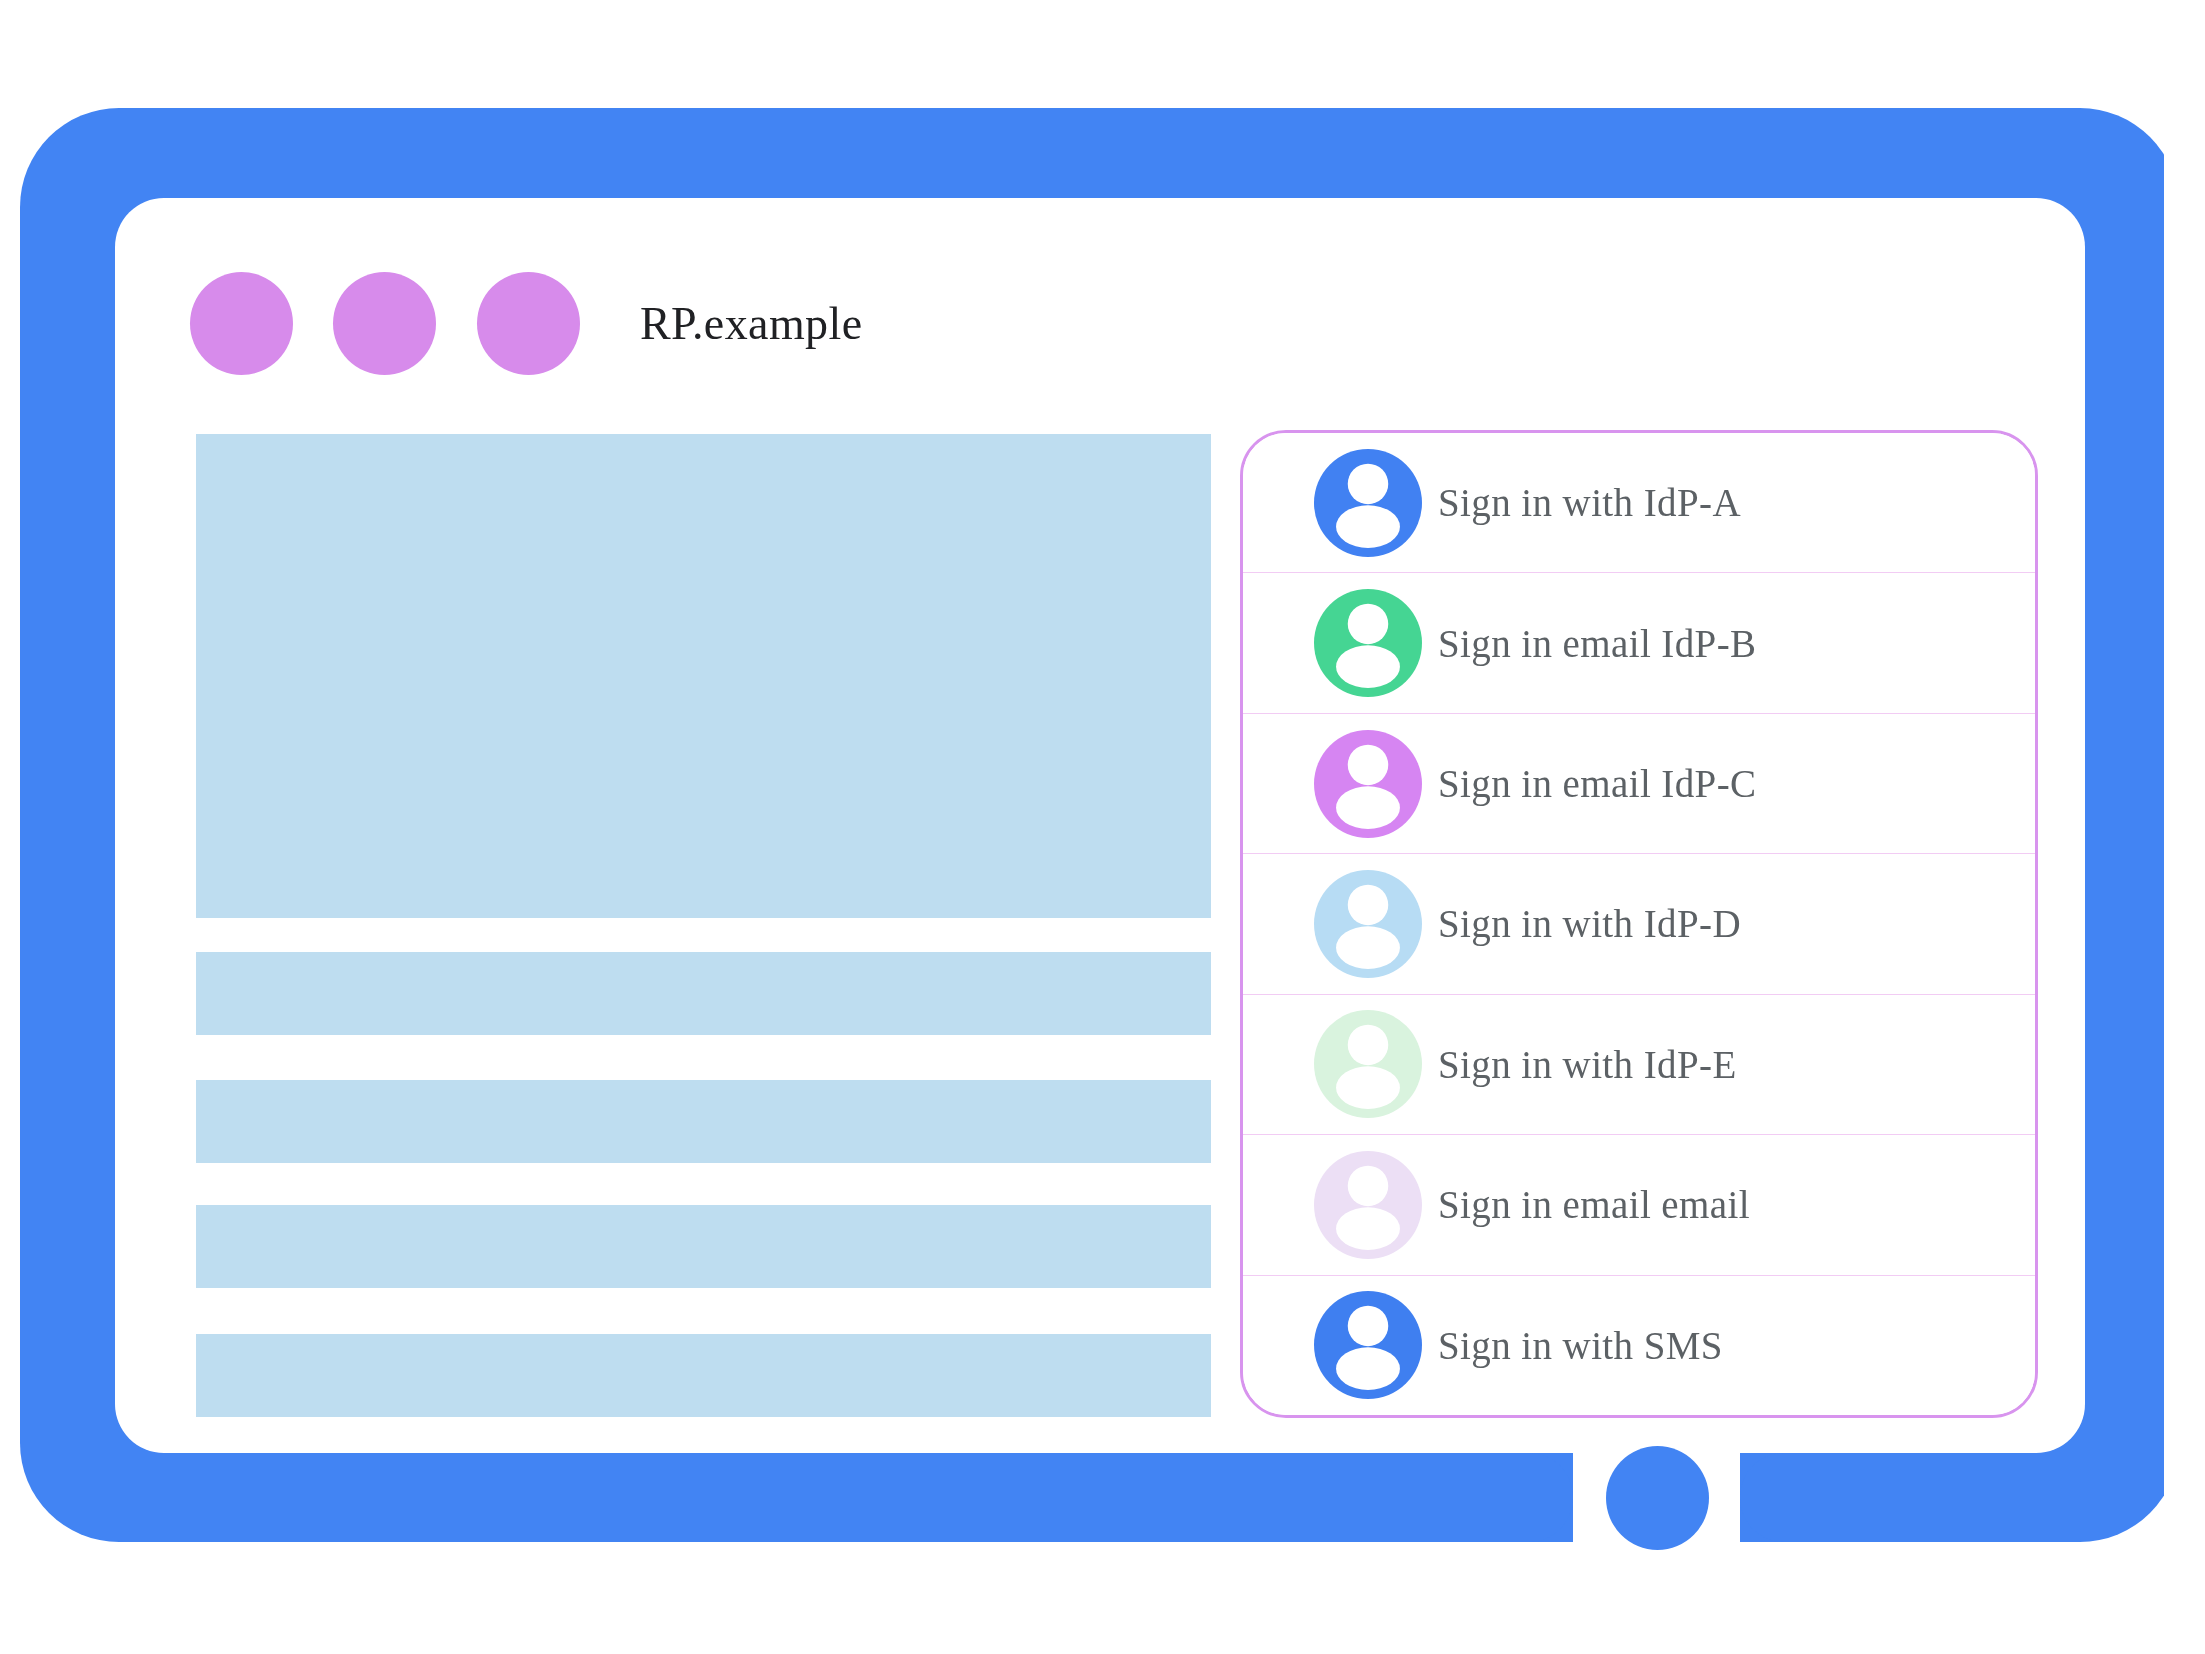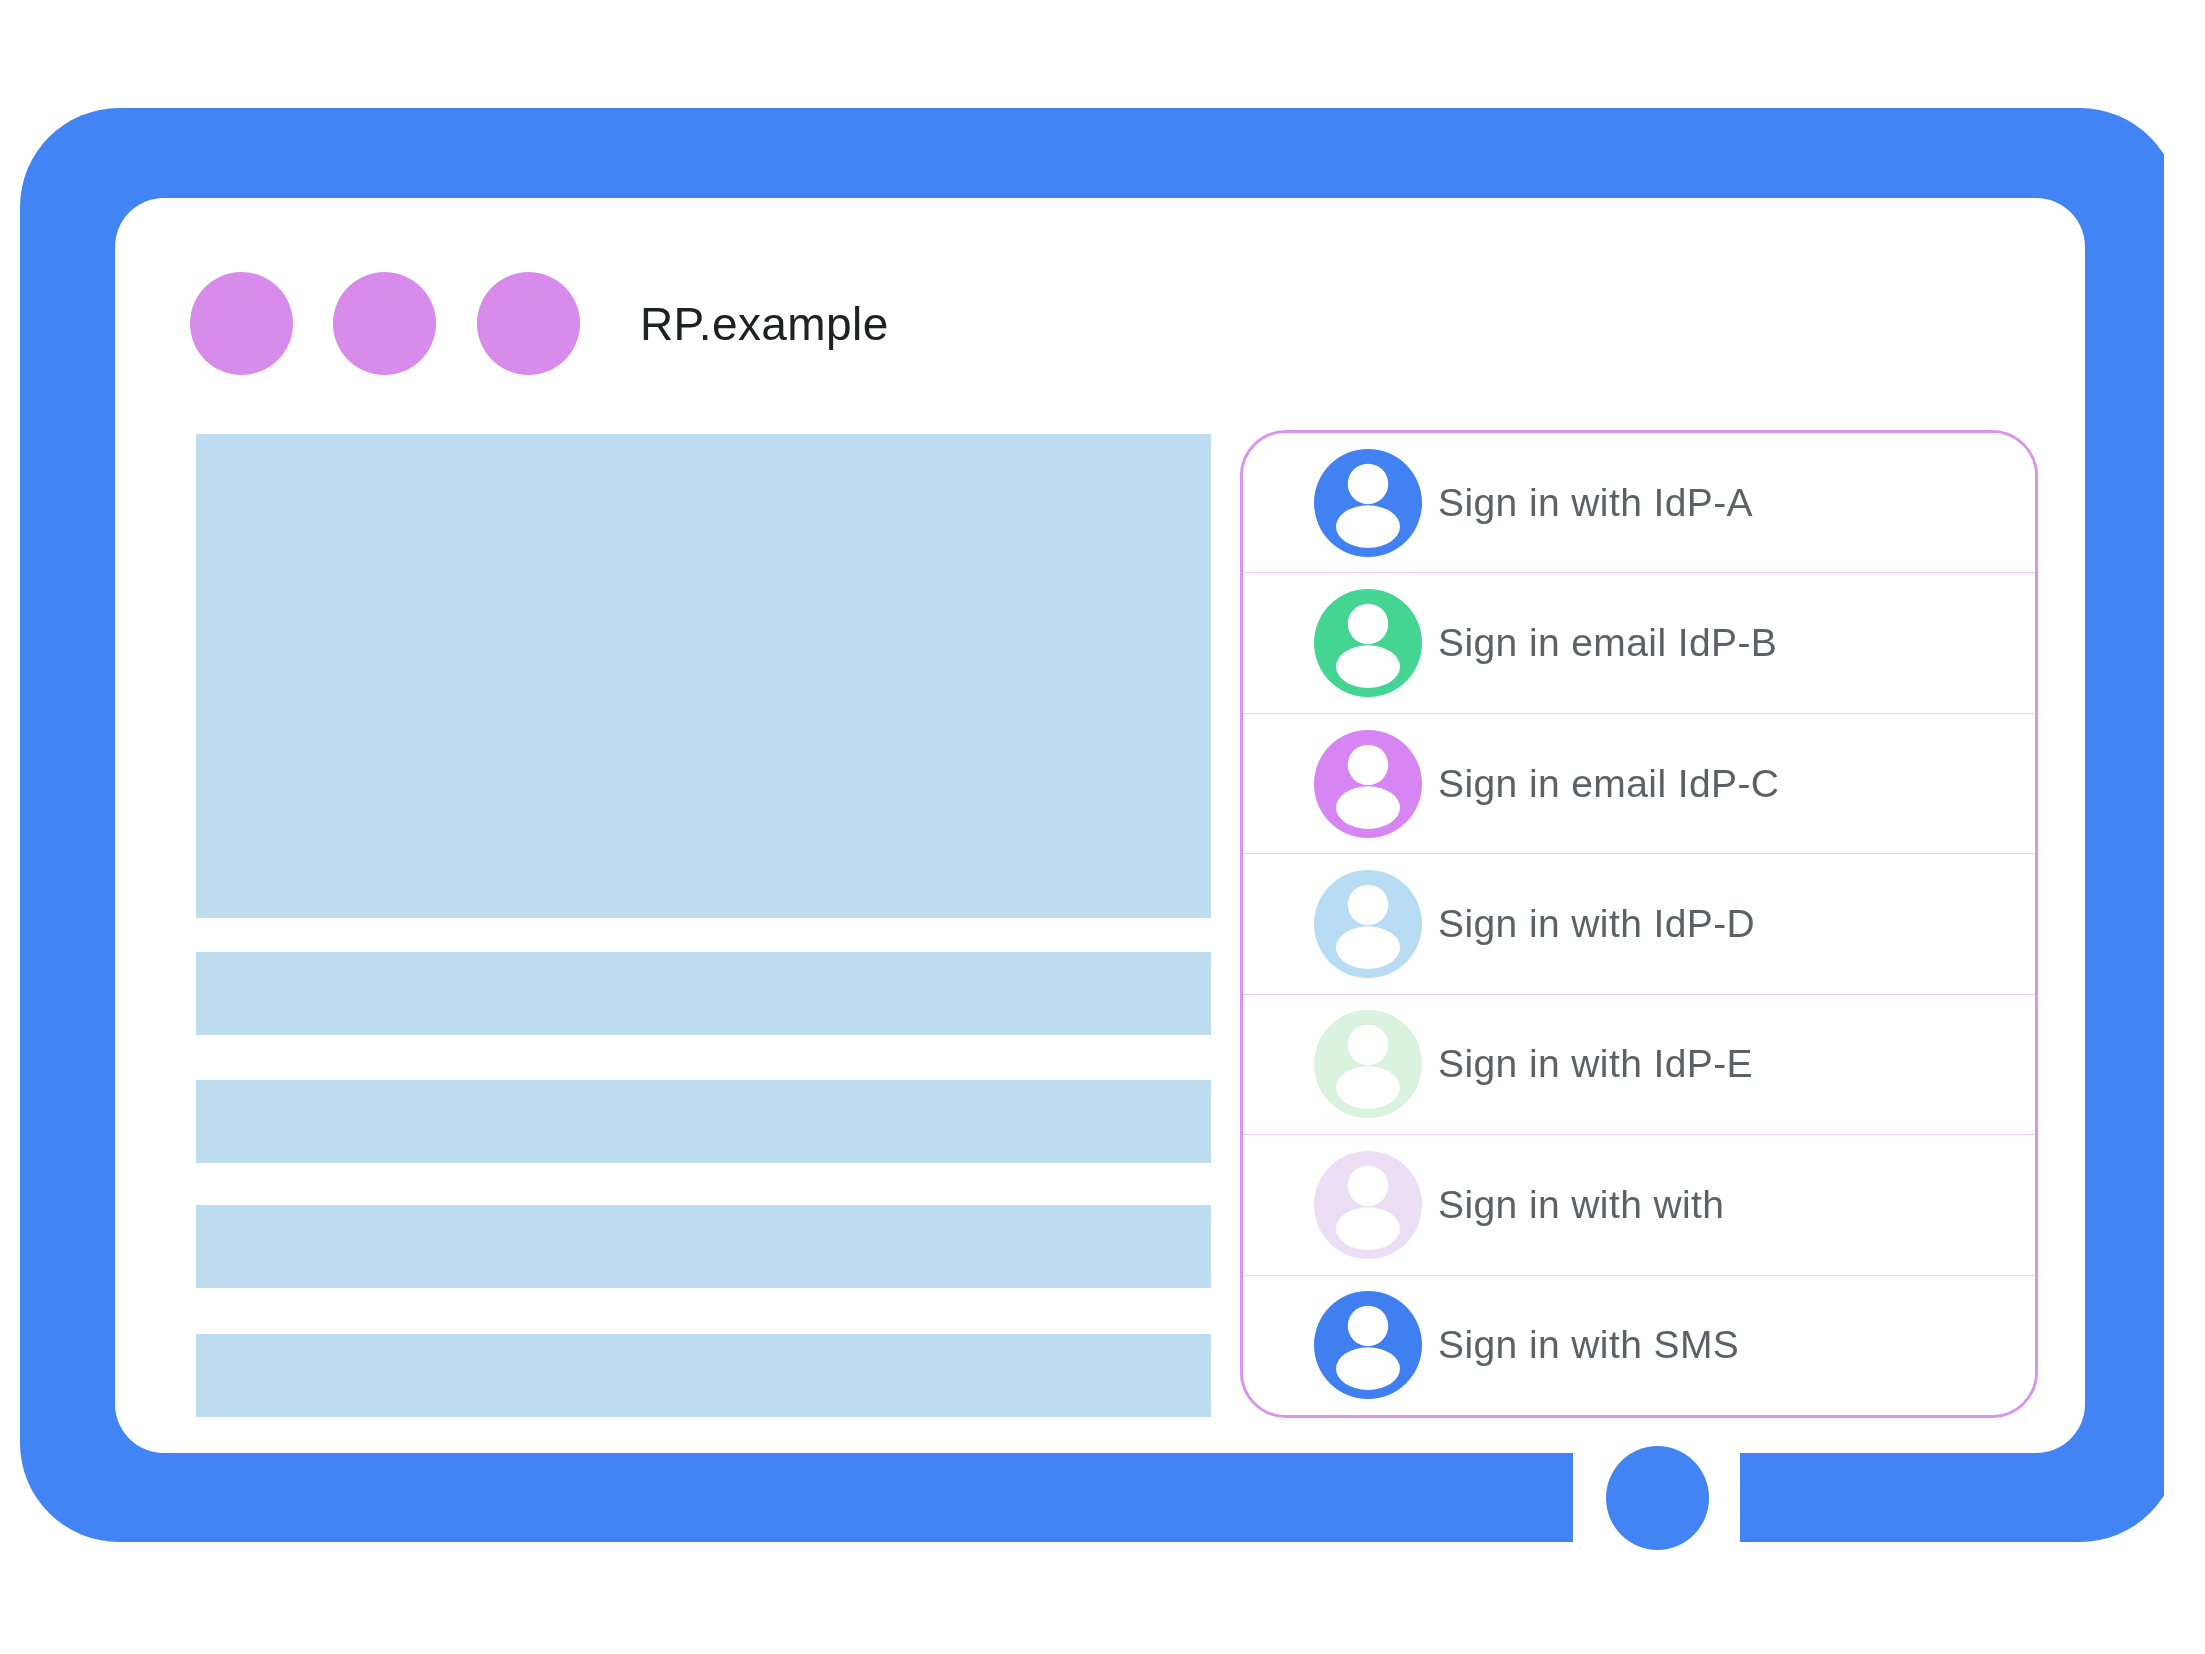--- a/index.html
+++ b/index.html
@@ -1,18 +1,18 @@
 <!DOCTYPE html>
 <html style="--frame-blue: #4284F3; --dot-purple: #D78BEB; --content-blue: #BEDDF0; --panel-border: #D894EE; --divider-pink: #F2CCF4; --label-gray: #5C6165; --title-black: #202124; --glyph-white: #FFFFFF;font-size:14px"><head>
 <meta charset="utf-8">
 <style>
   html,body{margin:0;padding:0;background:#ffffff;}
   .canvas{
     position:relative;width:2164px;height:1654px;overflow:hidden;
-    background:#ffffff;font-family:Liberation Sans, sans-serif;
+    background:#ffffff;font-family:Liberation Serif, serif;
   }
   
   .frame{
     position:absolute;left:20px;top:108px;width:2159px;height:1434px;
     background:var(--frame-blue,#4284F3);border-radius:99px;
   }
   .window{
     position:absolute;left:115px;top:198px;width:1970px;height:1255px;
     background:#ffffff;border-radius:49px;
   }
@@ -193,21 +193,21 @@
                 <circle cx="24" cy="24" r="24"></circle>
               </clipPath>
             </defs>
             <circle cx="24" cy="24" r="24" fill="#ECDFF5"></circle>
             <g clip-path="url(#avclip5)" fill="#FFFFFF">
               <circle cx="24" cy="15.5" r="9"></circle>
               <ellipse cx="24" cy="34.5" rx="14.2" ry="9.5"></ellipse>
             </g>
           </svg>
         </span>
-      <span class="signin-label">Sign in with with</span>
+      <span class="signin-label">Sign in email email</span>
     </div>
 
     <div class="signin-row">
       <span class="avatar">
           <svg viewBox="0 0 48 48" xmlns="http://www.w3.org/2000/svg">
             <defs>
               <clipPath id="avclip6">
                 <circle cx="24" cy="24" r="24"></circle>
               </clipPath>
             </defs>

